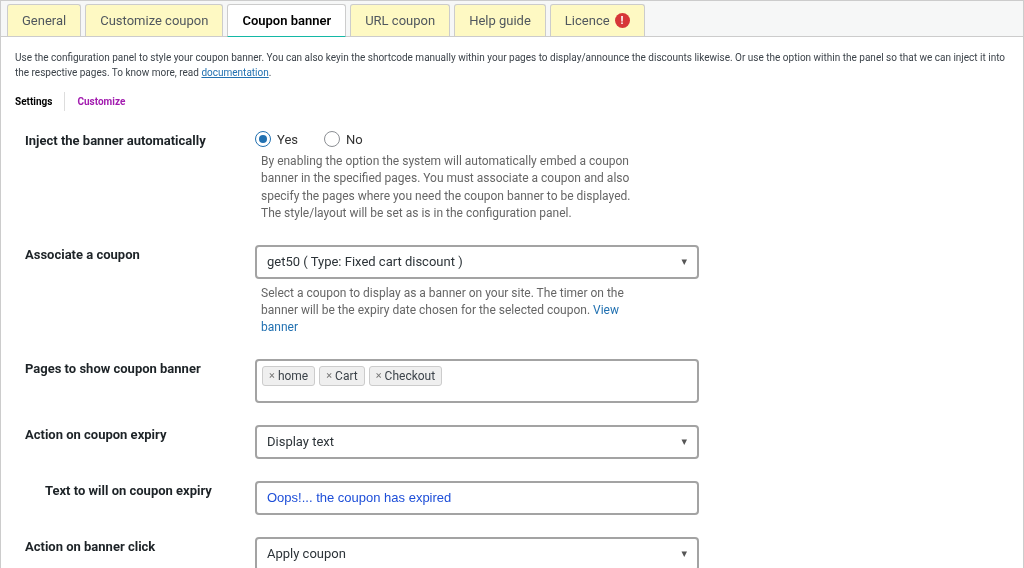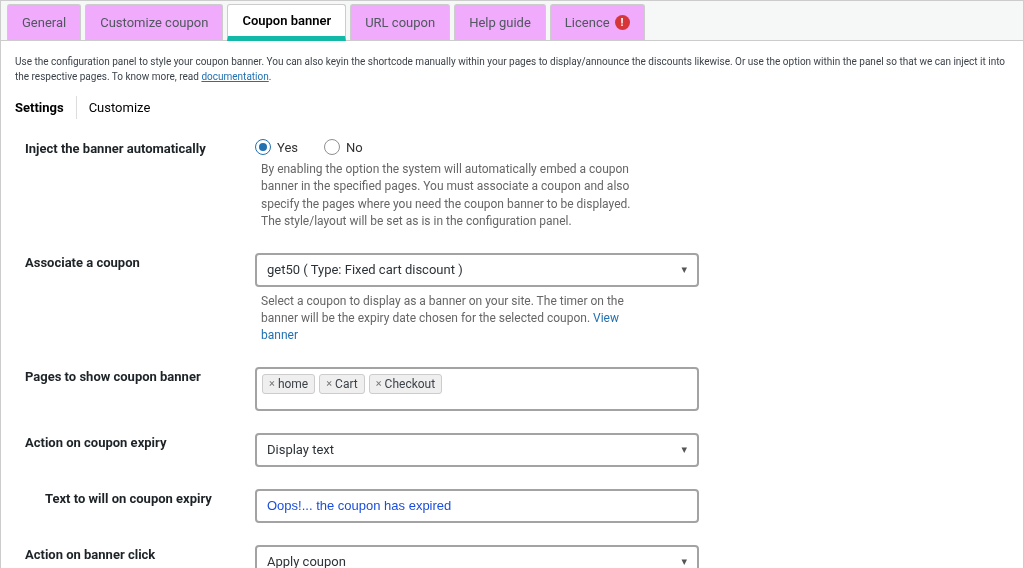--- a/index.html
+++ b/index.html
@@ -25,38 +25,38 @@
     display: flex;
     border-bottom: 1px solid #ccc;
     background: #f6f7f7;
     padding: 0;
   }
   .tab {
     padding: 8px 14px;
     margin: 0;
     border: 1px solid #ccc;
     border-bottom: none;
-    background: #f0abfc;
+    background: #fef9c3;
     color: #50575e;
     font-size: 13px;
     cursor: pointer;
     margin-right: 4px;
     border-top-left-radius: 3px;
     border-top-right-radius: 3px;
     margin-top: 3px;
     display: flex;
     align-items: center;
     gap: 5px;
   }
   .tab:first-child { margin-left: 6px; }
   .tab.active {
     background: #fff;
     color: #000;
     font-weight: 600;
-    border-bottom: 5px solid #14b8a6;
+    border-bottom: 1px solid #14b8a6;
     margin-bottom: -1px;
   }
   .tab .alert-icon {
     display: inline-flex;
     width: 15px; height: 15px;
     background: #d63638;
     color: #fff;
     border-radius: 50%;
     align-items: center;
     justify-content: center;
@@ -69,26 +69,27 @@
     font-size: 10px;
     color: #3c434a;
     line-height: 1.45;
   }
   .intro a { color: #2271b1; text-decoration: underline; }
   
   .subtabs {
     display: flex;
     gap: 0;
     padding: 4px 14px 10px 14px;
-    font-size: 13px;
+    font-size: 10px;
   }
   .subtab {
     padding: 4px 10px 4px 0;
     cursor: pointer;
-    color: #000000;
+    color: #a21caf;
+    font-weight: bold;
   }
   .subtab.active {
     font-weight: 700;
     color: #000;
     border-right: 1px solid #ddd;
     padding-right: 12px;
     margin-right: 4px;
   }
   .subtab:not(.active){ padding-left: 8px; }
   

